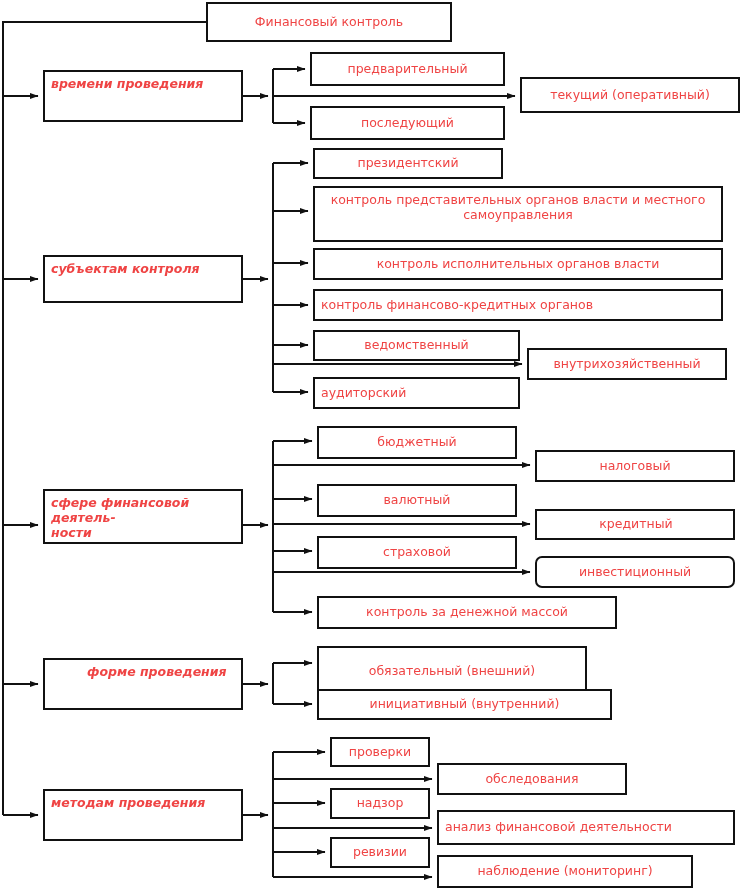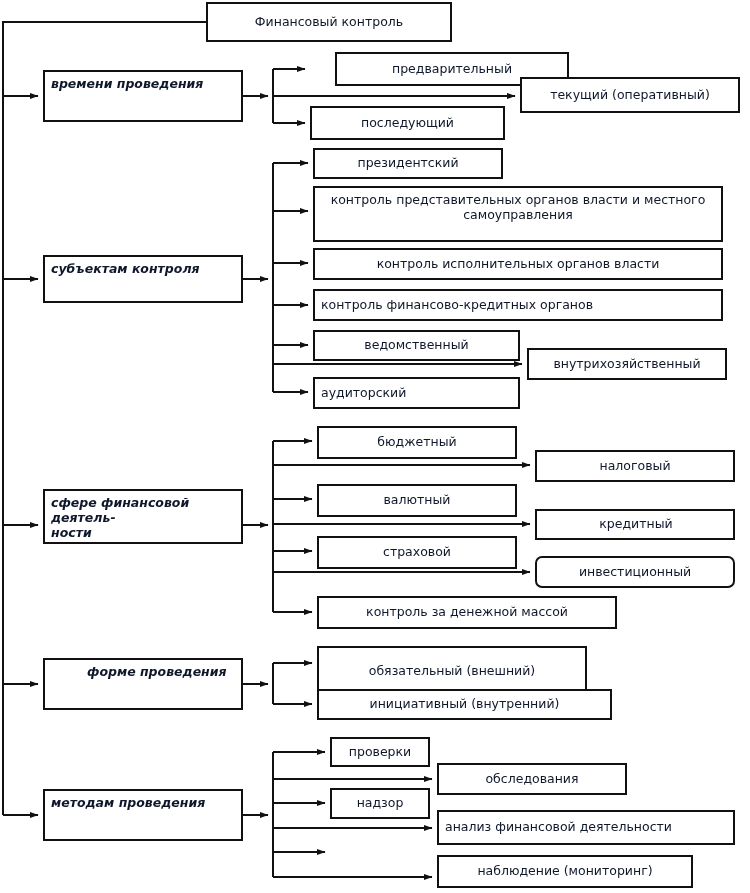--- a/index.html
+++ b/index.html
@@ -27,21 +27,21 @@
     position: absolute;
     box-sizing: border-box;
     border: 2px solid #111111;
     background: #ffffff;
     display: flex;
     align-items: center;
     justify-content: center;
     text-align: center;
     font-size: 12.5px;
     line-height: 1.18;
-    color: #0f172a;
+    color: #ef4444;
     padding: 2px 6px;
     z-index: 2;
   }
   .node.italic {
     font-style: italic;
     font-weight: 600;
   }
   .node.align-left {
     justify-content: flex-start;
     text-align: left;
@@ -137,21 +137,21 @@
   </div>
 
   <div class="node italic align-left align-top" style="left:43px; top:658px; width:200px; height:52px;padding-left:42px;">
     <span class="node-label">форме проведения</span>
   </div>
 
   <div class="node italic align-left align-top" style="left:43px; top:789px; width:200px; height:52px;">
     <span class="node-label">методам проведения</span>
   </div>
 
-  <div class="node" style="left:310px; top:52px; width:234px; height:34px;margin-left:25px;">
+  <div class="node" style="left:310px; top:52px; width:195px; height:34px;">
     <span class="node-label">предварительный</span>
   </div>
   <div class="node" style="left:310px; top:106px; width:195px; height:34px;">
     <span class="node-label">последующий</span>
   </div>
 
   <div class="node" style="left:520px; top:77px; width:220px; height:36px;">
     <span class="node-label">текущий (оперативный)</span>
   </div>
 
@@ -207,20 +207,23 @@
   <div class="node" style="left:317px; top:689px; width:295px; height:31px;">
     <span class="node-label">инициативный (внутренний)</span>
   </div>
 
   <div class="node" style="left:330px; top:737px; width:100px; height:30px;">
     <span class="node-label">проверки</span>
   </div>
   <div class="node" style="left:330px; top:788px; width:100px; height:31px;">
     <span class="node-label">надзор</span>
   </div>
+  <div class="node" style="left:330px; top:837px; width:100px; height:31px;">
+    <span class="node-label">ревизии</span>
+  </div>
 
   <div class="node" style="left:437px; top:763px; width:190px; height:32px;align-items:center;">
     <span class="node-label">обследования</span>
   </div>
   <div class="node align-left" style="left:437px; top:810px; width:298px; height:35px;">
     <span class="node-label">анализ финансовой деятельности</span>
   </div>
   <div class="node" style="left:437px; top:855px; width:256px; height:33px;">
     <span class="node-label">наблюдение (мониторинг)</span>
   </div>

